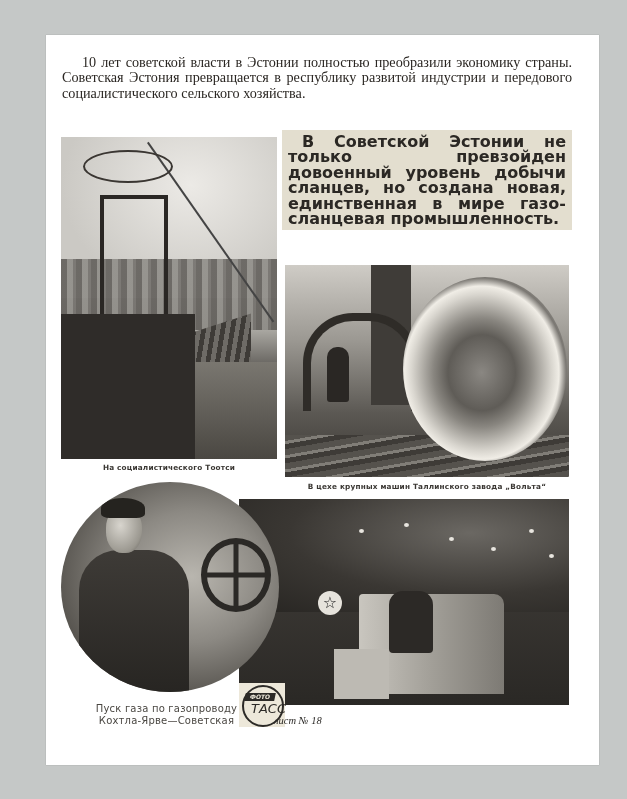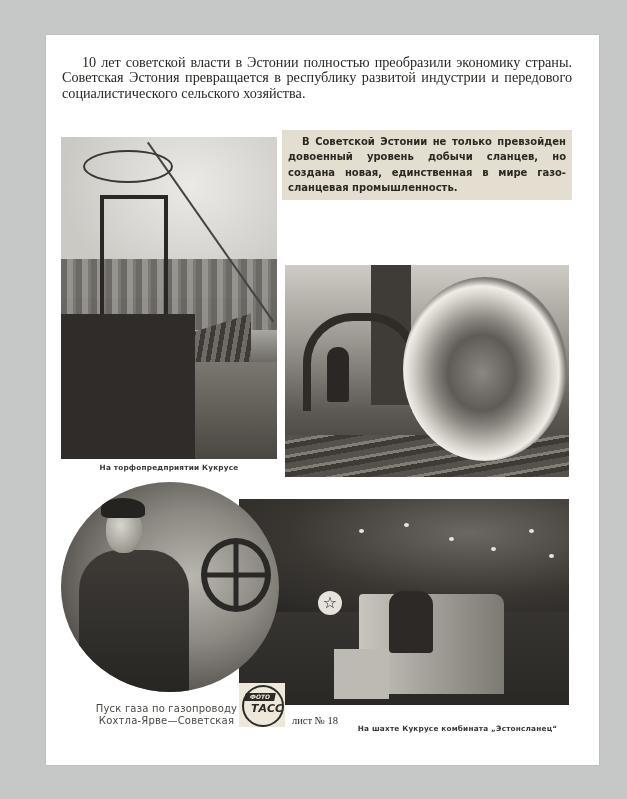--- a/index.html
+++ b/index.html
@@ -30,21 +30,21 @@
     }
     .intro p { margin: 0; text-indent: 20px; }
     .side-text {
       position: absolute;
       left: 236px; top: 95px;
       width: 278px;
       background: #e3decf;
       padding: 4px 6px 4px 6px;
       font-family: "DejaVu Sans", sans-serif;
       font-weight: bold;
-      font-size: 10px;
+      font-size: 16px;
       line-height: 15.4px;
       color: #2b2824;
       text-align: justify;
       text-indent: 14px;
     }
     .photo {
       position: absolute;
       overflow: hidden;
     }
     .photo-peat {
@@ -145,27 +145,28 @@
       border: 2px solid #2c2a27; border-radius: 50%;
     }
     .tass-foto {
       position: absolute; left: 6px; top: 10px; width: 30px; height: 8px;
       background: #2c2a27; color: #ede8da;
       font-family: "DejaVu Sans", sans-serif; font-size: 6px; font-weight: bold; line-height: 8px; text-align: center;
       transform: skewX(-12deg);
     }
     .tass-text {
       position: absolute; left: 12px; top: 20px; width: 24px; height: 12px;
-      font-family: "DejaVu Sans", sans-serif; font-weight: bold; font-size: 11px; color: #2c2a27; line-height: 12px;
+      font-family: "DejaVu Sans", sans-serif; font-weight: normal; font-size: 13px; color: #2c2a27; line-height: 12px;
       font-style: italic;
     }
     .sheet-no {
       position: absolute;
-      left: 246px; top: 680px;
+      left: 228px; top: 680px;
       font-family: "Liberation Serif", serif;
+      font-style: italic;
       font-size: 10.5px;
       color: #2c2a27;
     }
   </style>
 </head>
 <body>
 
 <div class="sheet">
 
   <div class="intro">
@@ -175,46 +176,46 @@
   <div class="photo photo-peat">
     <div class="sky-haze"></div>
     <div class="trees"></div>
     <div class="wire"></div>
     <div class="pantograph"></div>
     <div class="mast"></div>
     <div class="wagons"></div>
     <div class="ground"></div>
     <div class="loco"></div>
   </div>
-  <div class="caption cap-peat">На торфопредприятии Кукрусе</div>
+  <div class="caption cap-peat">На социалистического Тоотси</div>
 
   <div class="side-text">В Советской Эстонии не только превзойден довоенный уровень добычи сланцев, но создана новая, единственная в мире газо-сланцевая промышленность.</div>
 
   <div class="photo photo-volta">
     <div class="column"></div>
     <div class="arch"></div>
     <div class="worker"></div>
     <div class="floor"></div>
     <div class="wheel"></div>
   </div>
+  <div class="caption cap-volta">В цехе крупных машин Таллинского завода „Вольта“</div>
 
   <div class="photo photo-mine">
     <div class="rock"></div>
     <span class="lamp" style="left:120px;top:30px"></span>
     <span class="lamp" style="left:165px;top:24px"></span>
     <span class="lamp" style="left:210px;top:38px"></span>
     <span class="lamp" style="left:252px;top:48px"></span>
     <span class="lamp" style="left:290px;top:30px"></span>
     <span class="lamp" style="left:310px;top:55px"></span>
     <div class="star-badge">☆</div>
     <div class="machine"></div>
     <div class="machine-front"></div>
     <div class="miner"></div>
   </div>
-  <div class="caption cap-mine">На шахте Кукрусе комбината „Эстонсланец“</div>
 
   <div class="photo photo-gas">
     <div class="valve"></div>
     <div class="body"></div>
     <div class="face"></div>
     <div class="hair"></div>
   </div>
   <div class="caption cap-gas">
     <div>Пуск газа по газопроводу</div>
     <div>Кохтла-Ярве—Советская</div>

